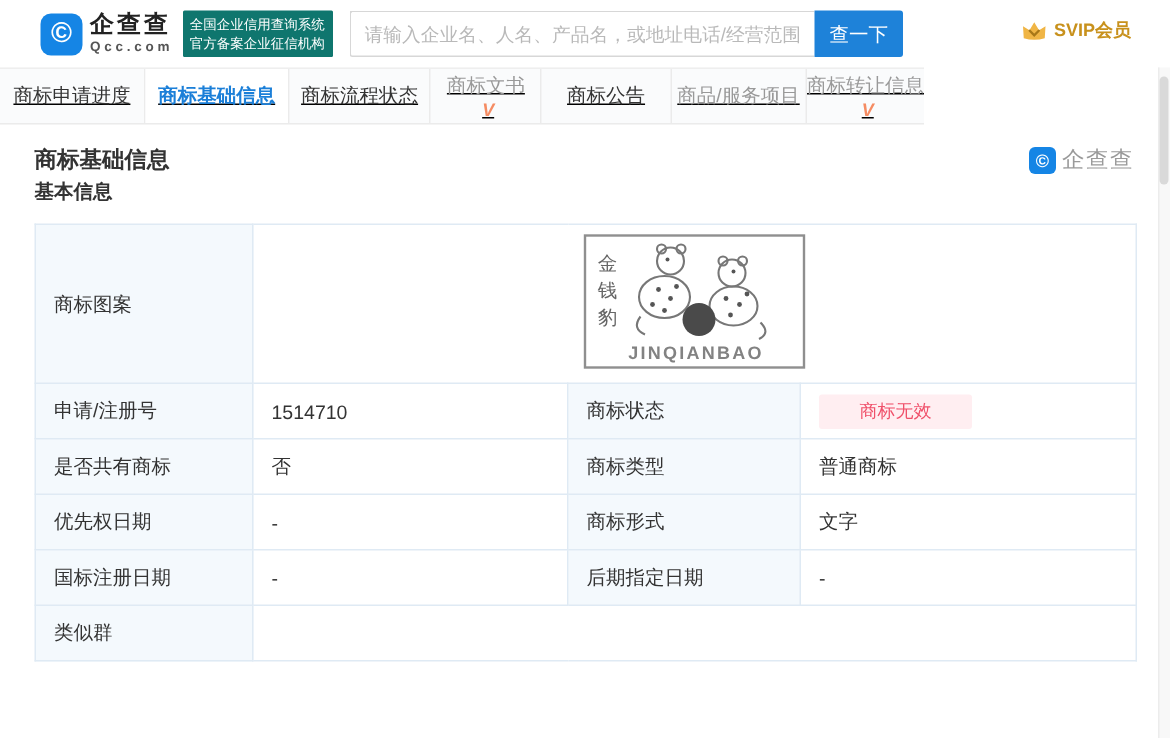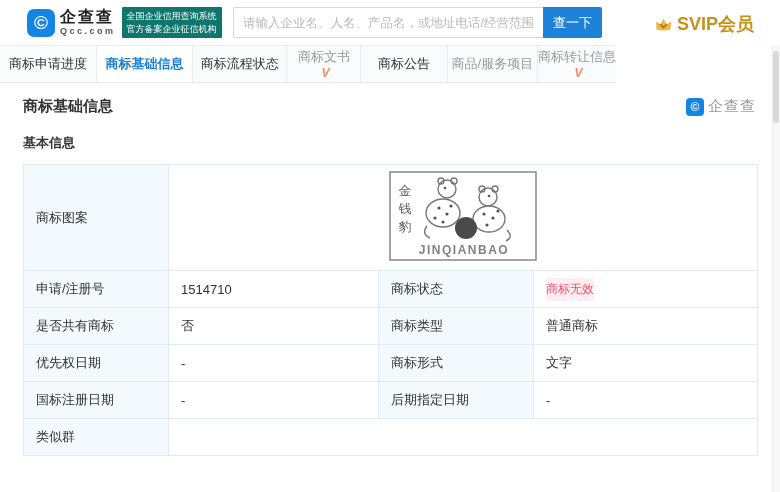--- a/index.html
+++ b/index.html
@@ -17,51 +17,51 @@
   .logo-en { font-size:9px; color:#555; letter-spacing:2.5px; margin-top:2px; font-weight:bold; }
   .gov-badge { margin-left:6px; background:#0f766e; color:#fff; font-size:9px; line-height:1.35;
     padding:3px 5px; border-radius:1px; white-space:nowrap; }
   .search-wrap { position:absolute; left:233px; top:7px; display:flex; height:31px; }
   .search-input { width:310px; height:31px; border:1px solid #d7d7d7; border-right:none; border-radius:2px 0 0 2px;
     padding:0 9px; font-size:12.5px; color:#333; outline:none; }
   .search-input::placeholder { color:#b9b9b9; }
   .search-btn { width:59px; height:31px; background:#1e82d9; color:#fff; border:none; font-size:13px;
     border-radius:0 2px 2px 0; cursor:pointer; }
   .svip { position:absolute; right:26px; top:12px; display:flex; align-items:center; cursor:pointer; }
-  .svip-label { font-size:18px; font-weight:bold; color:#c8911c; margin-left:5px; }
+  .svip-label { font-size:12px; font-weight:bold; color:#c8911c; margin-left:5px; }
 
   
   .tabbar { position:absolute; top:45px; left:0; width:616px; height:38px; background:#fafbfc; display:flex;
-    border-top:1px solid #eeeeee; border-bottom:1px solid #ebebeb; }
+    border-top:1px solid #eeeeee; border-bottom:1px solid #ebebeb;text-decoration:underline; }
   .tab { display:flex; align-items:center; justify-content:center; font-size:13px; color:#333;
     border-right:1px solid #ebebeb; cursor:pointer; white-space:nowrap; }
   .tab:last-child { border-right:none; flex:1; }
   .tab.active { background:#fff; color:#1b7fd8; font-weight:bold; }
   .tab.muted { color:#999;flex-direction:column; }
   .vip-v { font-size:12px; font-weight:bold; font-style:italic; color:#f58c63; margin-left:3px; }
 
   
   .content { position:absolute; top:84px; left:0; width:772px; height:408px; background:#fff; }
   .content-head { display:flex; justify-content:space-between; align-items:center; padding:13px 16px 0 23px; }
   .page-title { font-size:15px; font-weight:bold; color:#333; }
   .watermark { display:flex; align-items:center; }
   .wm-icon { width:18px; height:18px; border-radius:4px; background:#1585e5; color:#fff; display:flex;
     align-items:center; justify-content:center; font-size:12px; font-weight:bold; }
   .wm-text { font-size:15px; color:#9a9a9a; margin-left:4px; letter-spacing:1px; }
-  .section-title { margin:18px 0 0 23px; font-size:13px; font-weight:bold; color:#333; }
+  .section-title { margin:3px 0 0 23px; font-size:13px; font-weight:bold; color:#333; }
 
   table.tm { border-collapse:collapse; table-layout:fixed; width:734px; margin:12px 0 0 23px; }
   table.tm col.c1 { width:145px; } table.tm col.c2 { width:210px; }
   table.tm col.c3 { width:155px; } table.tm col.c4 { width:224px; }
   table.tm td { border:1px solid #dfeaf4; font-size:13px; color:#333; padding:0 0 0 12px; height:37px; }
   table.tm td.lbl { background:#f4f9fd; }
   table.tm tr.img-row td { height:106px; }
   table.tm td.img-cell { text-align:center; padding:0; }
   .status-badge { display:inline-block; background:#ffeef1; color:#f0506a; font-size:12px;
-    padding:3px 0; border-radius:2px; }
+    padding:3px 27px; border-radius:2px; }
 
   
   .scrollbar { position:absolute; top:45px; right:0; width:8px; height:447px; background:#f8f8f8; border-left:1px solid #ececec; }
   .scroll-thumb { position:absolute; top:6px; right:1px; width:6px; height:72px; background:#d9d9d9; border-radius:3px; cursor:pointer; }
 </style>
 </head>
 <body>
 
 <div class="page">
 

